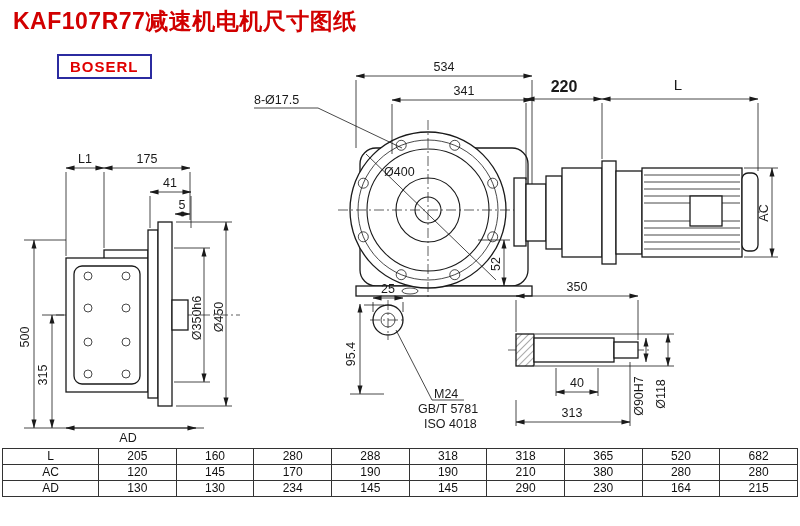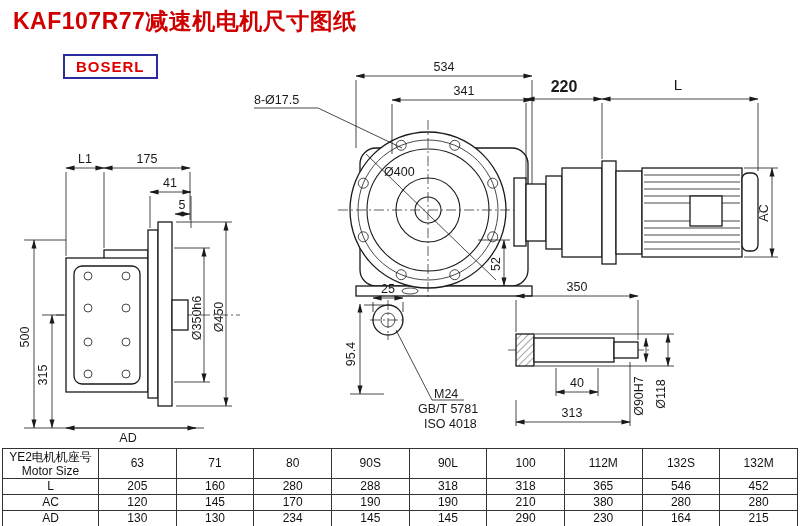--- a/index.html
+++ b/index.html
@@ -1,21 +1,21 @@
 <!DOCTYPE html>
 <html><head>
 <meta charset="utf-8">
 <style>
   * { margin:0; padding:0; box-sizing:border-box; }
   html,body { width:800px; height:526px; background:#fff;
               font-family:"Liberation Sans", sans-serif; }
   .stage { position:relative; width:800px; height:526px; background:#fff; overflow:hidden; }
   .title { position:absolute; top:6px; left:13px; font-size:23px; font-weight:bold;
            color:#d10000; letter-spacing:.5px; white-space:nowrap; }
-  .brand { position:absolute; top:54px; left:63px; border:2px solid #2b2ba0;
+  .brand { position:absolute; top:54px; left:57px; border:2px solid #2b2ba0;
            color:#e00000; font-weight:bold; font-size:15px; padding:2px 11px;
            letter-spacing:1px; background:#fff; }
   .drawing { position:absolute; top:42px; left:0; }
 
   svg text { font-family:"Liberation Sans", sans-serif; fill:#1a1a1a; font-size:12.5px; }
   .ol   { fill:#fff; stroke:#1a1a1a; stroke-width:1.3; }
   .ol2  { fill:none; stroke:#1a1a1a; stroke-width:1.1; }
   .thin { fill:none; stroke:#1a1a1a; stroke-width:.8; }
   .dim  { fill:none; stroke:#1a1a1a; stroke-width:.8;
           marker-start:url(#arr); marker-end:url(#arr); }
@@ -250,46 +250,31 @@
         <col>
         <col>
         <col>
         <col>
         <col>
         <col>
         <col>
         <col>
     </colgroup>
     <tbody>
-        <tr>
-      <th class="hdr">
-        <span class="zh">YE2电机机座号</span>
-        <span class="en">Motor Size</span>
-      </th>
-      <th class="hdr">63</th>
-      <th class="hdr">71</th>
-      <th class="hdr">80</th>
-      <th class="hdr">90S</th>
-      <th class="hdr">90L</th>
-      <th class="hdr">100</th>
-      <th class="hdr">112M</th>
-      <th class="hdr">132S</th>
-      <th class="hdr">132M</th>
-    </tr>
     <tr>
       <td>L</td>
       <td>205</td>
       <td>160</td>
       <td>280</td>
       <td>288</td>
       <td>318</td>
       <td>318</td>
       <td>365</td>
-      <td>546</td>
-      <td>452</td>
+      <td>520</td>
+      <td>682</td>
     </tr>
     <tr>
       <td>AC</td>
       <td>120</td>
       <td>145</td>
       <td>170</td>
       <td>190</td>
       <td>190</td>
       <td>210</td>
       <td>380</td>

